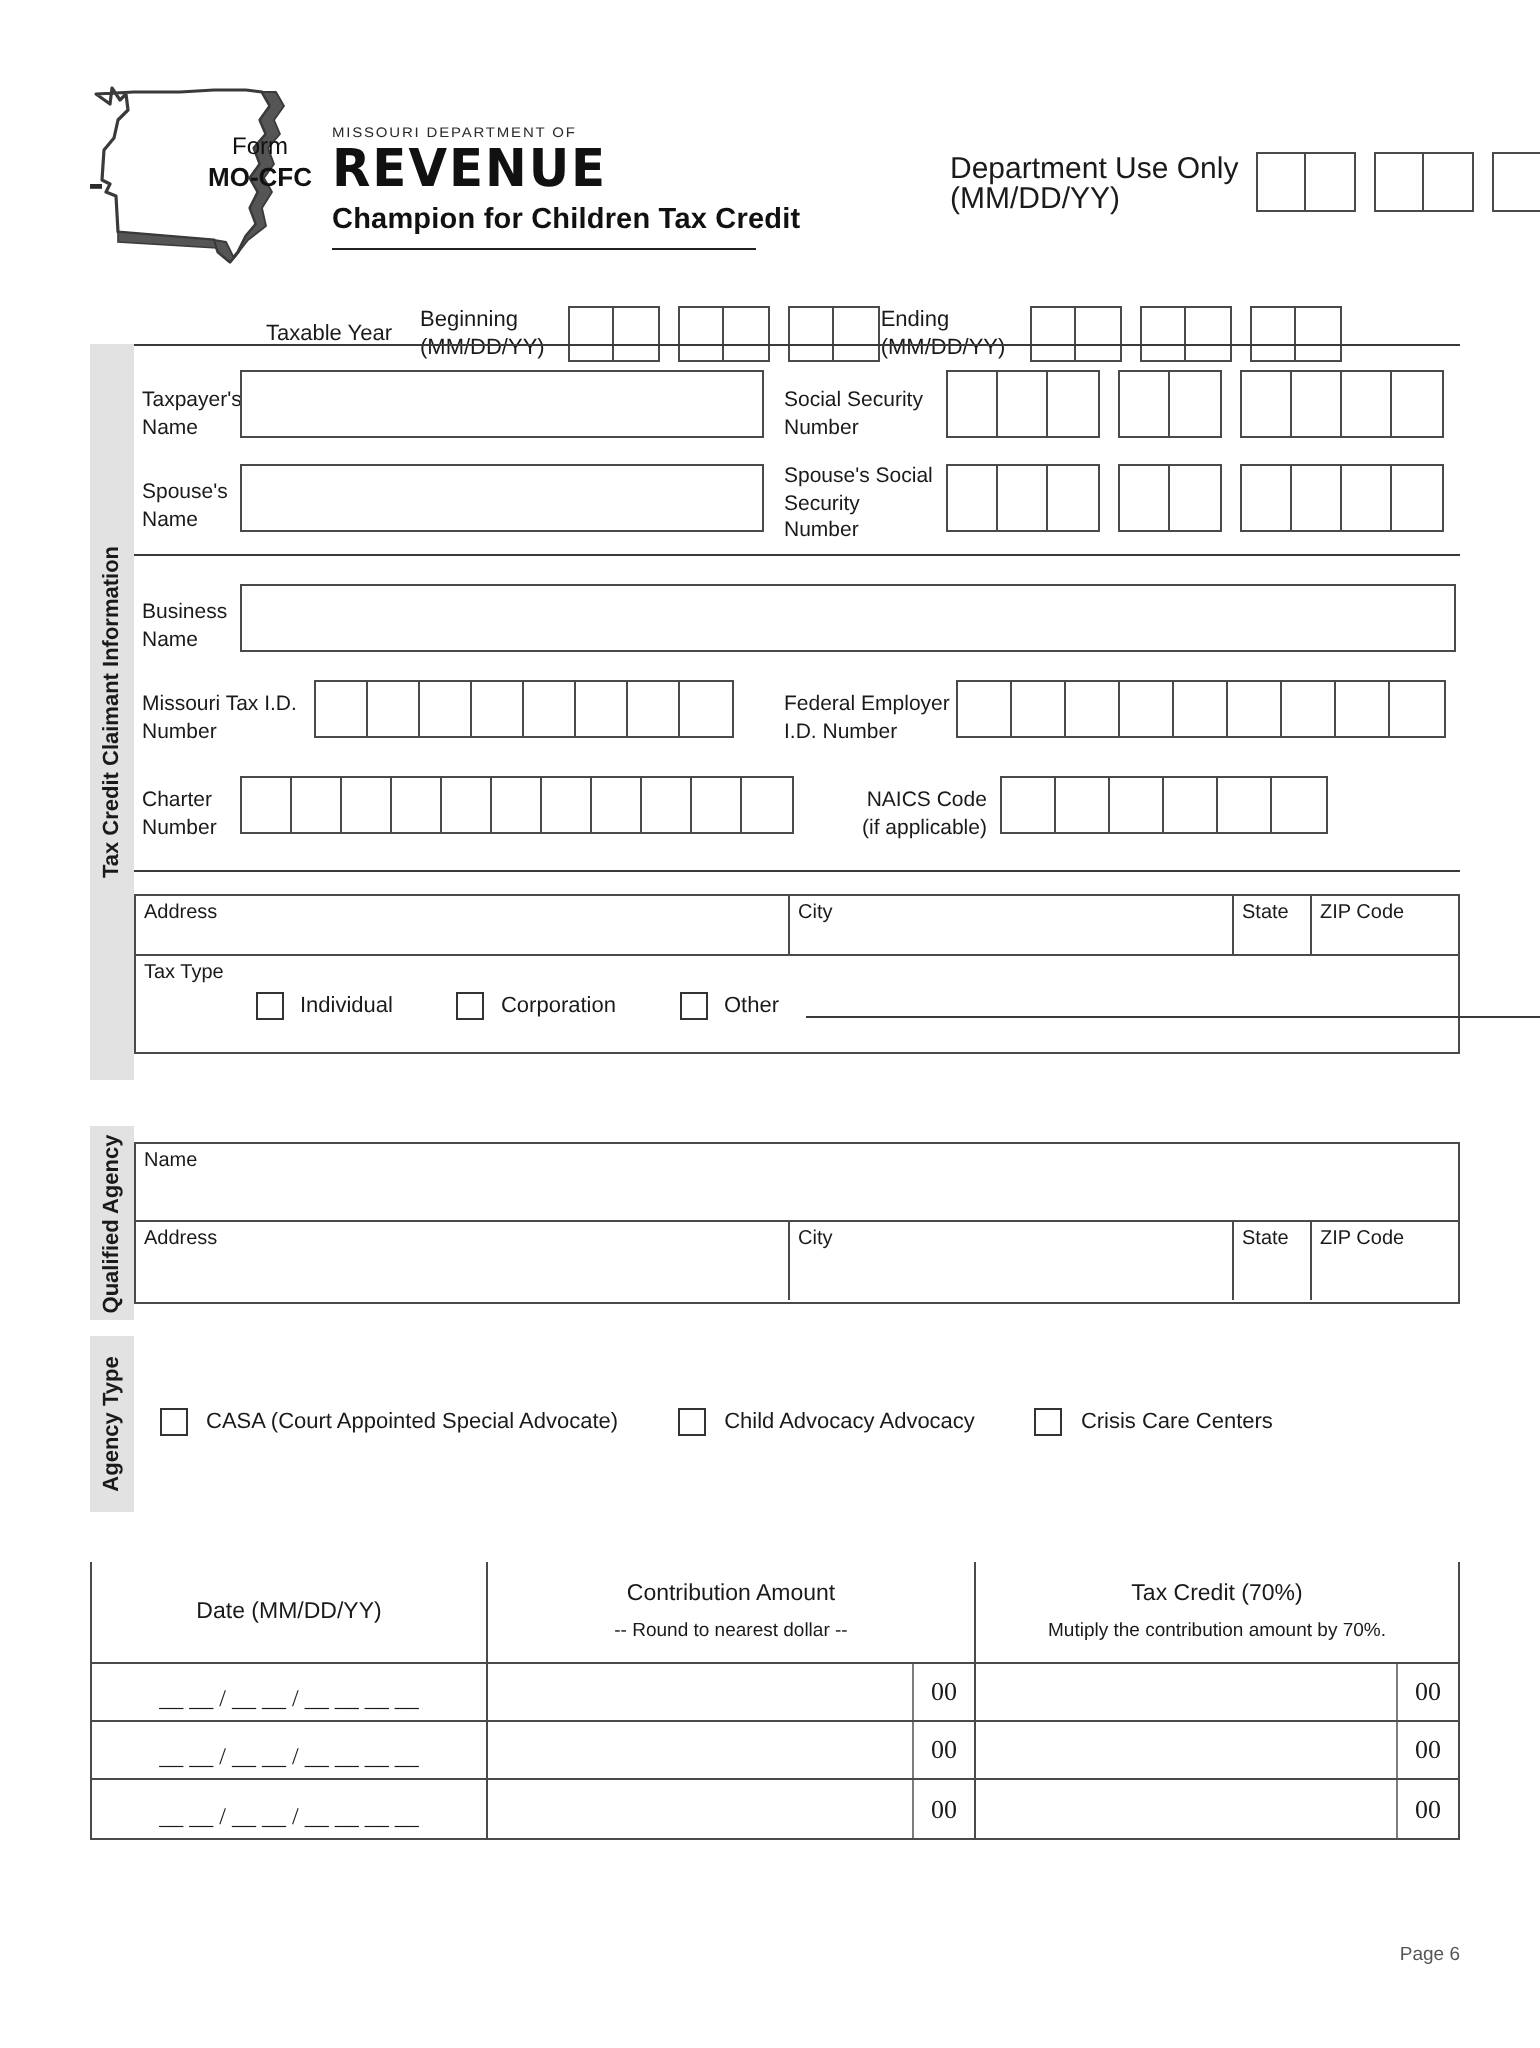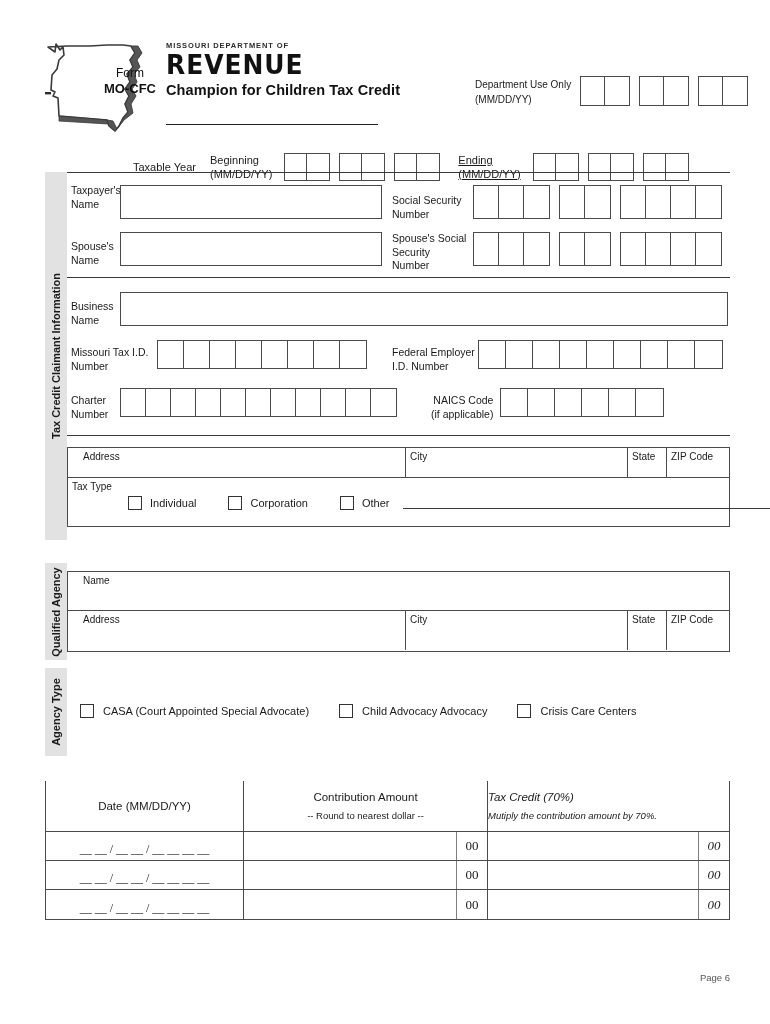--- a/index.html
+++ b/index.html
@@ -54,23 +54,24 @@
   .dor-block {
     position: absolute;
     left: 126px;
     top: 14px;
     width: 300px;
   }
   .dor-small {
     font-size: 7.5px;
     letter-spacing: 0.9px;
     color: #2b2b2b;
-    font-weight: bold;
+    font-weight: normal;
     transform: scaleY(0.92);
     transform-origin: left top;
+    margin-top: 20px;
   }
   .dor-revenue {
     font-size: 26px;
     font-weight: bold;
     letter-spacing: 1px;
     line-height: 26px;
     color: #111;
     margin-top: 1px;
     font-family: "DejaVu Sans", sans-serif;
     transform: scaleX(0.96);
@@ -92,21 +93,21 @@
   }
 
   .dept-use {
     position: absolute;
     left: 435px;
     top: 48px;
     display: flex;
     align-items: flex-start;
   }
   .dept-lbl {
-    font-size: 10px;
+    font-size: 15px;
     line-height: 15px;
     color: #1a1a1a;
     padding-top: 1px;
     white-space: nowrap;
   }
 
   .taxyear {
     position: absolute;
     left: 93px;
     top: 125px;
@@ -179,21 +180,20 @@
   
   .addr-table {
     position: absolute;
     border: 1.2px solid #4a4a4a;
     box-sizing: border-box;
     background: #fff;
   }
   .addr-row {
     display: flex;
     box-sizing: border-box;
-    padding-left: 11px;
   }
   .addr-cell {
     border-right: 1.1px solid #4a4a4a;
     box-sizing: border-box;
     padding: 3px 0 0 4px;
     font-size: 10px;
     color: #1a1a1a;
   }
   .addr-cell:last-child { border-right: none; }
   .taxtype-row {
@@ -321,25 +321,24 @@
     display: flex;
     align-items: center;
     justify-content: center;
     text-align: center;
     position: relative;
   }
   .col-credit {
     flex: 1;
     box-sizing: border-box;
     display: flex;
-    align-items: flex-start;
+    align-items: center;
     justify-content: center;
     text-align: center;
     position: relative;
-    font-style: italic;
   }
   .chead .col-date, .chead .col-amt, .chead .col-credit {
     flex-direction: column;
     justify-content: center;
     gap: 7px;
   }
   .ch-main { font-size: 11.5px; color: #1a1a1a; }
   .ch-sub { font-size: 9.5px; color: #1a1a1a; }
   .date-blanks {
     font-size: 12px;
@@ -439,21 +438,21 @@
         <div class="grp" style="height:28px;">
           <div class="cell" style="width:22px;"></div>
           <div class="cell" style="width:22px;"></div>
         </div>
         <div class="grp-gap"></div>
         <div class="grp" style="height:28px;">
           <div class="cell" style="width:22px;"></div>
           <div class="cell" style="width:22px;"></div>
         </div>
       </div>
-      <div class="ty-lbl" style="margin-left:18px;text-decoration:underline;">
+      <div class="ty-lbl" style="">
         <div>Ending</div>
         <div>(MM/DD/YY)</div>
       </div>
       <div style="display:flex;margin-left:12px;">
         <div class="grp" style="height:28px;">
           <div class="cell" style="width:22px;"></div>
           <div class="cell" style="width:22px;"></div>
         </div>
         <div class="grp-gap"></div>
         <div class="grp" style="height:28px;">
@@ -471,21 +470,21 @@
 
   <div class="sidetab" style="left:45px;top:172px;width:22px;height:368px;">
     <span>Tax Credit Claimant Information</span>
   </div>
 
   <div class="sec1">
     <div class="hrule" style="left:22px;top:0px;width:663px;"></div>
     <div class="hrule" style="left:22px;top:105px;width:663px;"></div>
     <div class="hrule" style="left:22px;top:263px;width:663px;"></div>
 
-    <div class="fld-lbl" style="left:26px;top:12px;">
+    <div class="fld-lbl" style="left:26px;top:22px;">
       <div>Taxpayer's</div>
       <div>Name</div>
     </div>
     <div class="inbox" style="left:75px;top:13px;width:262px;height:34px;"></div>
 
     <div class="fld-lbl" style="left:347px;top:22px;">
       <div>Social Security</div>
       <div>Number</div>
     </div>
     <div style="position:absolute;left:428px;top:13px;display:flex;">

